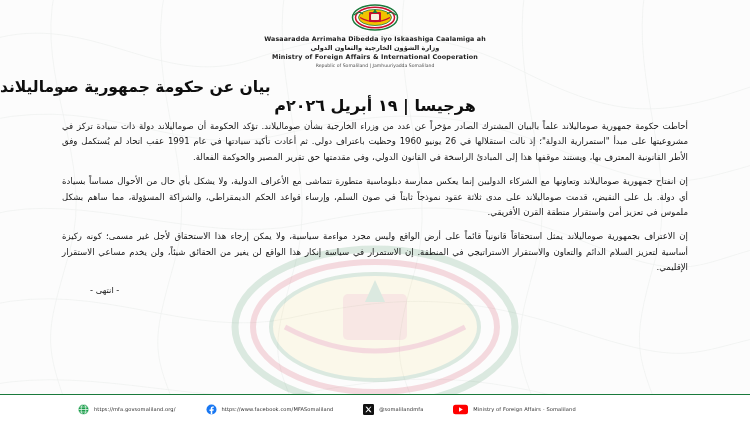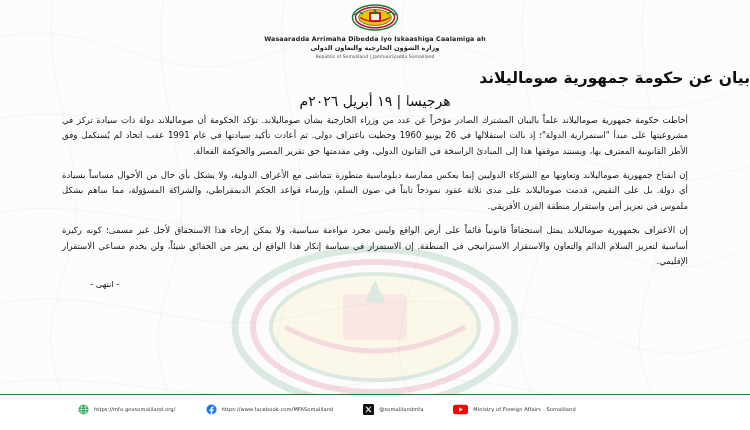--- a/index.html
+++ b/index.html
@@ -82,36 +82,35 @@
   }
   #ministry-republic {
     font-size: 4.6px;
     color: #4a4a4a;
     margin-top: 1.5px;
   }
 
   
   #doc-title {
     direction: rtl;
-    text-align: right;
+    text-align: left;
     font-size: 15.5px;
     font-weight: bold;
     color: #0e0e0e;
     letter-spacing: 0.6px;
     margin-top: 9px;
   }
 
   #doc-date {
     direction: rtl;
     text-align: center;
-    font-size: 14px;
-    font-weight: normal;
+    font-size: 16px;
+    font-weight: bold;
     color: #0e0e0e;
     letter-spacing: 0.4px;
-    margin-top: 6px;
   }
 
   
   #body-text {
     position: relative;
     direction: rtl;
     margin: 4px 62px 0 62px;
     color: #141414;
   }
 
@@ -215,20 +214,21 @@
       <path d="M48 10 L53 18 L43 18 Z" fill="#1a7a3c"></path>
       <path d="M18 27 q 30 17 60 0" fill="none" stroke="#c8102e" stroke-width="2.4"></path>
       <path d="M6 22 q 10 -9 18 -2" fill="none" stroke="#1a7a3c" stroke-width="2.4"></path>
       <path d="M90 22 q -10 -9 -18 -2" fill="none" stroke="#1a7a3c" stroke-width="2.4"></path>
     </svg>
 
     <div class="ministry-line" id="ministry-somali">Wasaaradda Arrimaha Dibedda iyo Iskaashiga Caalamiga ah</div>
 
     <div class="ministry-line" id="ministry-arabic">وزارة الشؤون الخارجية والتعاون الدولي</div>
 
+    <div class="ministry-line" id="ministry-english">Ministry of Foreign Affairs &amp; International Cooperation</div>
 
     <div class="ministry-line" id="ministry-republic">Republic of Somaliland | Jamhuuriyadda Somaliland</div>
   </div>
 
   <div id="doc-title">بيان عن حكومة جمهورية صوماليلاند</div>
 
   <div id="doc-date">هرجيسا | ١٩ أبريل ٢٠٢٦م</div>
 
   <div id="body-text">
     <p class="para">أحاطت حكومة جمهورية صوماليلاند علماً بالبيان المشترك الصادر مؤخراً عن عدد من وزراء الخارجية بشأن صوماليلاند. تؤكد الحكومة أن صوماليلاند دولة ذات سيادة تركز في مشروعيتها على مبدأ "استمرارية الدولة"؛ إذ نالت استقلالها في 26 يونيو 1960 وحظيت باعتراف دولي. ثم أعادت تأكيد سيادتها في عام 1991 عقب اتحاد لم يُستكمل وفق الأطر القانونية المعترف بها، ويستند موقفها هذا إلى المبادئ الراسخة في القانون الدولي، وفي مقدمتها حق تقرير المصير والحوكمة الفعالة.</p>

